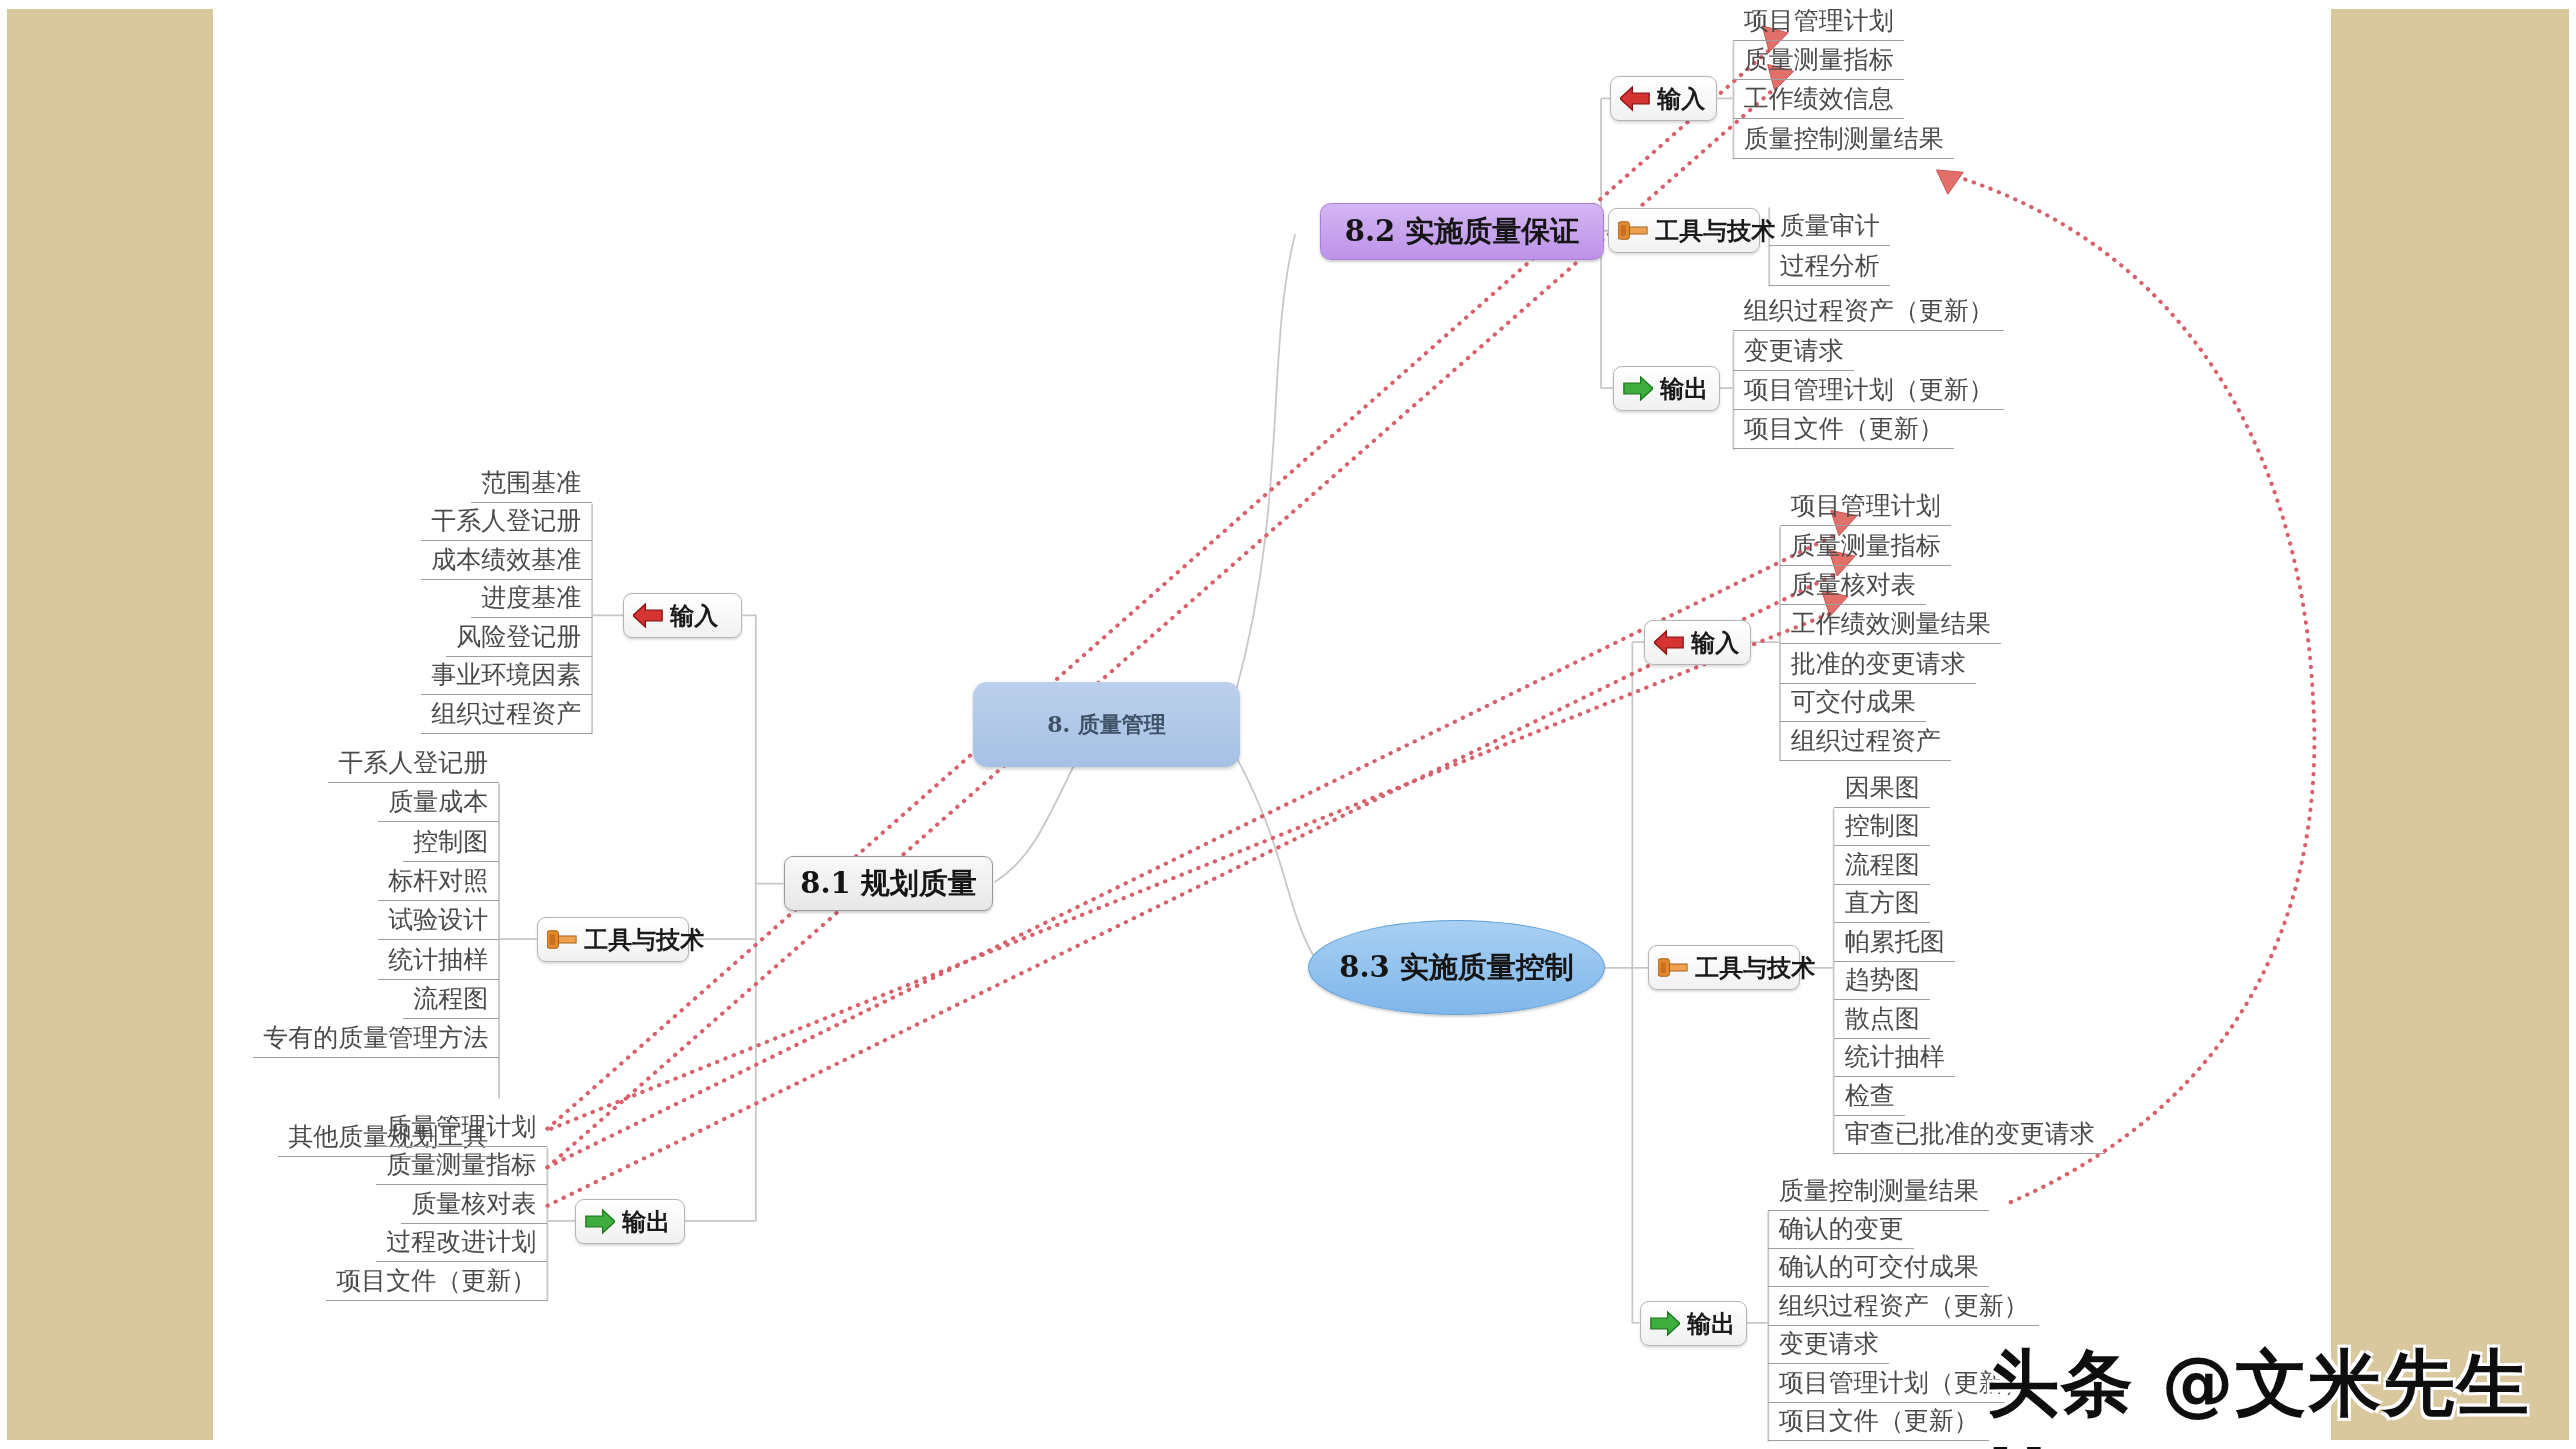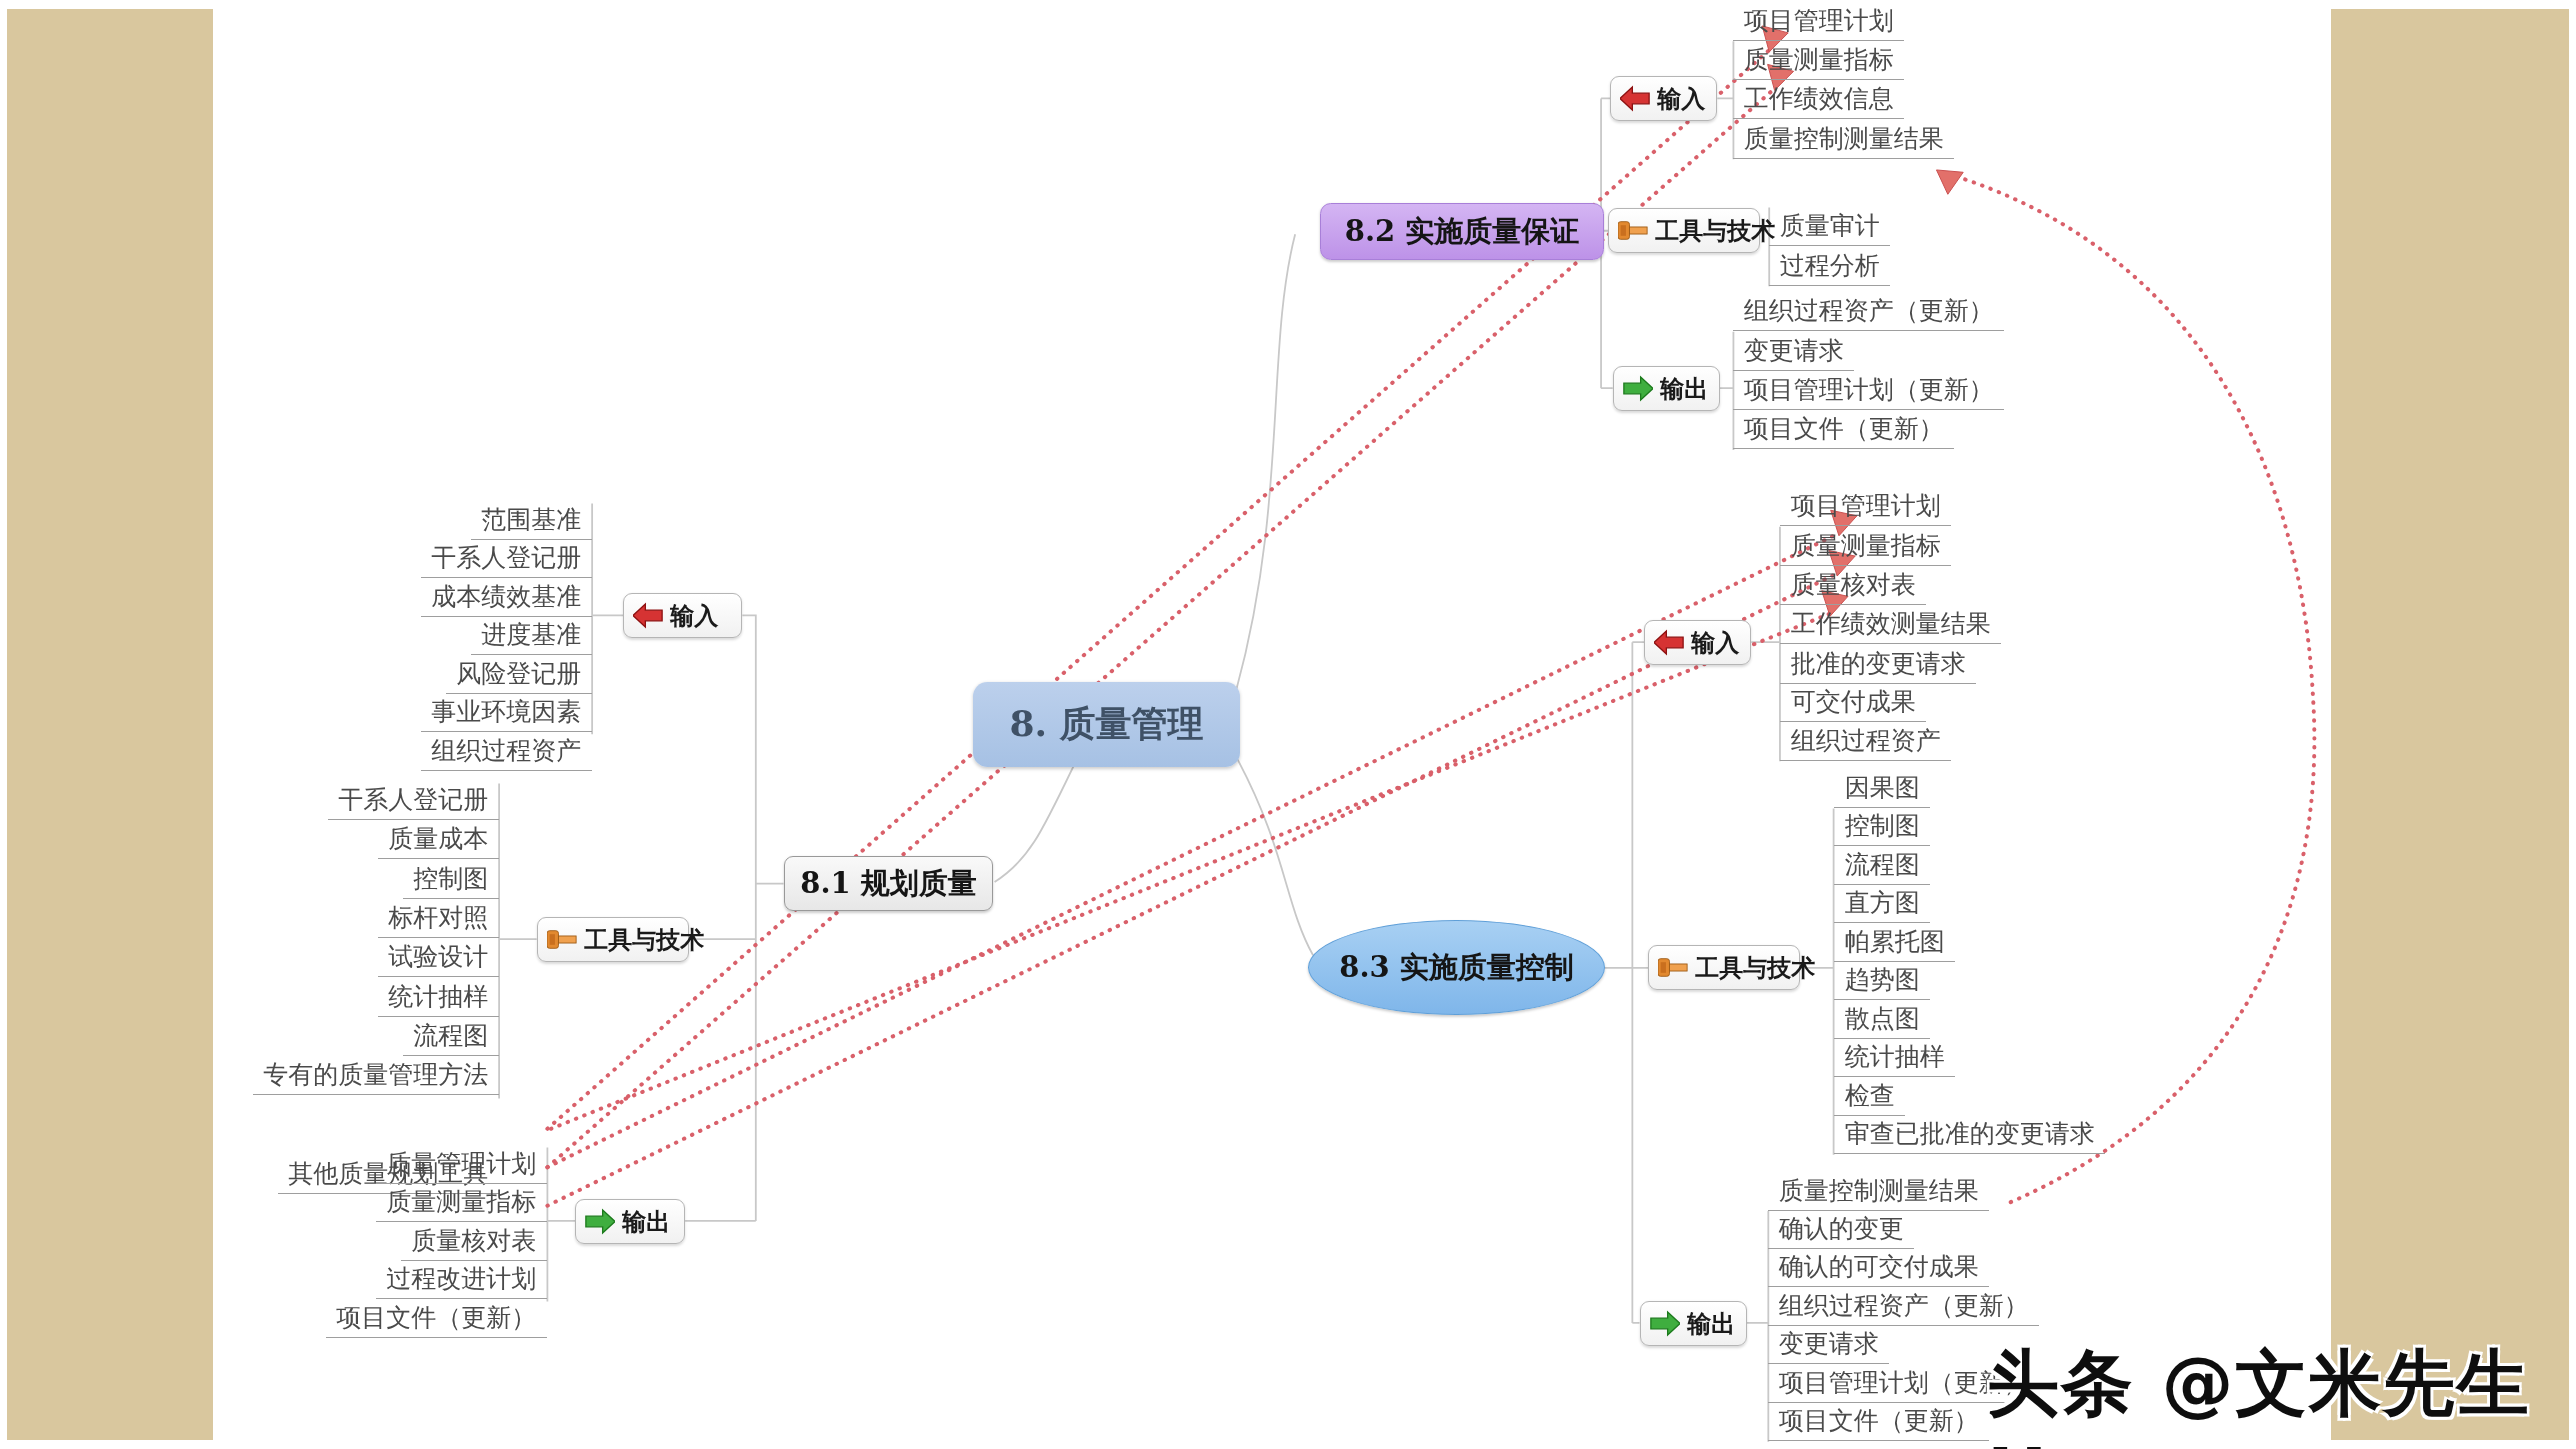--- a/index.html
+++ b/index.html
@@ -8,30 +8,30 @@
   .bar{position:absolute;top:9px;height:1431px;background:#d9c79e;z-index:0;}
   .bar.left{left:7.2px;width:206px;}
   .bar.right{left:2331px;width:238px;}
   svg.wires{position:absolute;left:0;top:0;z-index:1;}
   .wire{stroke:#c8c8c8;stroke-width:2;fill:none;}
   .dot{stroke:#d9606a;stroke-width:4.5;fill:none;stroke-dasharray:0.5 9.5;stroke-linecap:round;}
   .ah{fill:#e2706a;stroke:#c94f4f;stroke-width:1;}
 
   .it{position:absolute;z-index:2;height:36px;line-height:34px;font-size:25px;color:#4a4a4a;
       border-bottom:1.8px solid #9e9e9e;padding:0 10.7px;white-space:nowrap;}
-  .it.r{text-align:right;margin-top:37px;}
+  .it.r{text-align:right;}
 
   .cnode{position:absolute;z-index:2;height:45px;box-sizing:border-box;border:1.8px solid #b5b5b5;
          border-radius:9px;background:linear-gradient(#ffffff,#f1f1f1);display:flex;align-items:center;
          gap:7.2px;padding-left:9px;box-shadow:0 1.8px 2.7px rgba(0,0,0,.15);}
   .cnode span{font-size:24px;font-weight:bold;color:#1a1a1a;white-space:nowrap;}
 
   .root{position:absolute;z-index:2;left:973px;top:682px;width:267px;height:85px;border-radius:14.3px;
         background:linear-gradient(#bcd0ec,#a6c1e4);display:flex;align-items:center;justify-content:center;
-        font-size:36px;font-weight:bold;color:#3f5166;box-shadow:0 1.8px 3.6px rgba(0,0,0,.2);}
+        font-size:22px;font-weight:bold;color:#3f5166;box-shadow:0 1.8px 3.6px rgba(0,0,0,.2);}
   .branch{position:absolute;z-index:2;box-sizing:border-box;display:flex;align-items:center;
           justify-content:center;font-size:29px;font-weight:bold;color:#151515;white-space:nowrap;}
   .b81{left:784px;top:856px;width:209px;height:55px;border:1.8px solid #999;border-radius:9px;
        background:linear-gradient(#f9f9f9,#e7e7e7);box-shadow:0 1.8px 2.7px rgba(0,0,0,.2);}
   .b82{left:1292px;top:203px;width:284px;height:57px;border:1.8px solid #a87fd8;border-radius:10.7px;
        background:linear-gradient(#d4b5f3,#bd92e8);box-shadow:0 1.8px 2.7px rgba(0,0,0,.2);margin-left:28px;}
   .b83{left:1308px;top:920px;width:297px;height:95px;border:1.8px solid #5f9fd8;border-radius:50%;
        background:linear-gradient(#a8d0f3,#7fb6ea);box-shadow:0 1.8px 2.7px rgba(0,0,0,.2);}
 
   .wm{position:absolute;z-index:6;left:1987px;top:1336px;font-family:"DejaVu Sans",sans-serif;

